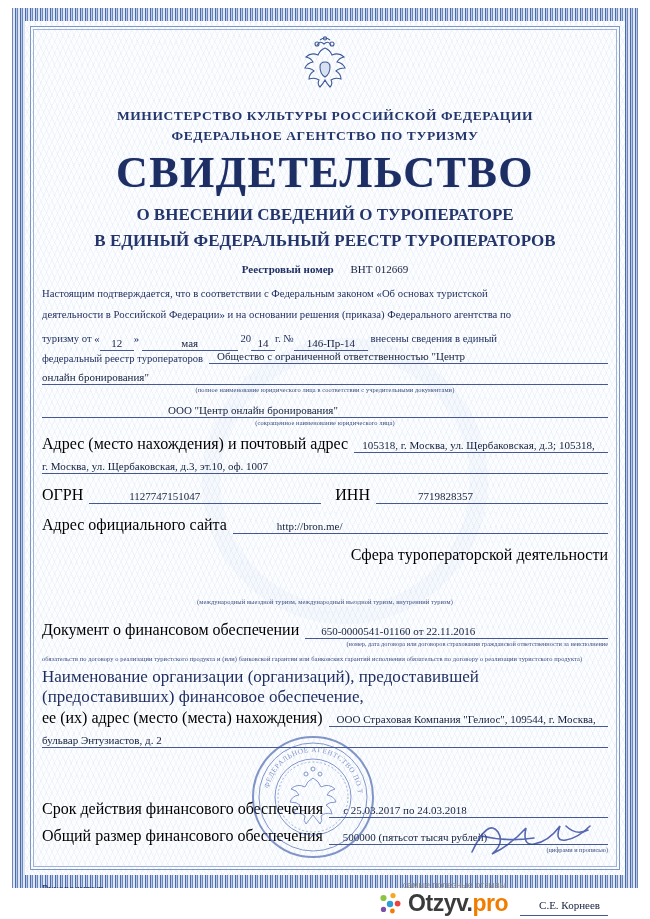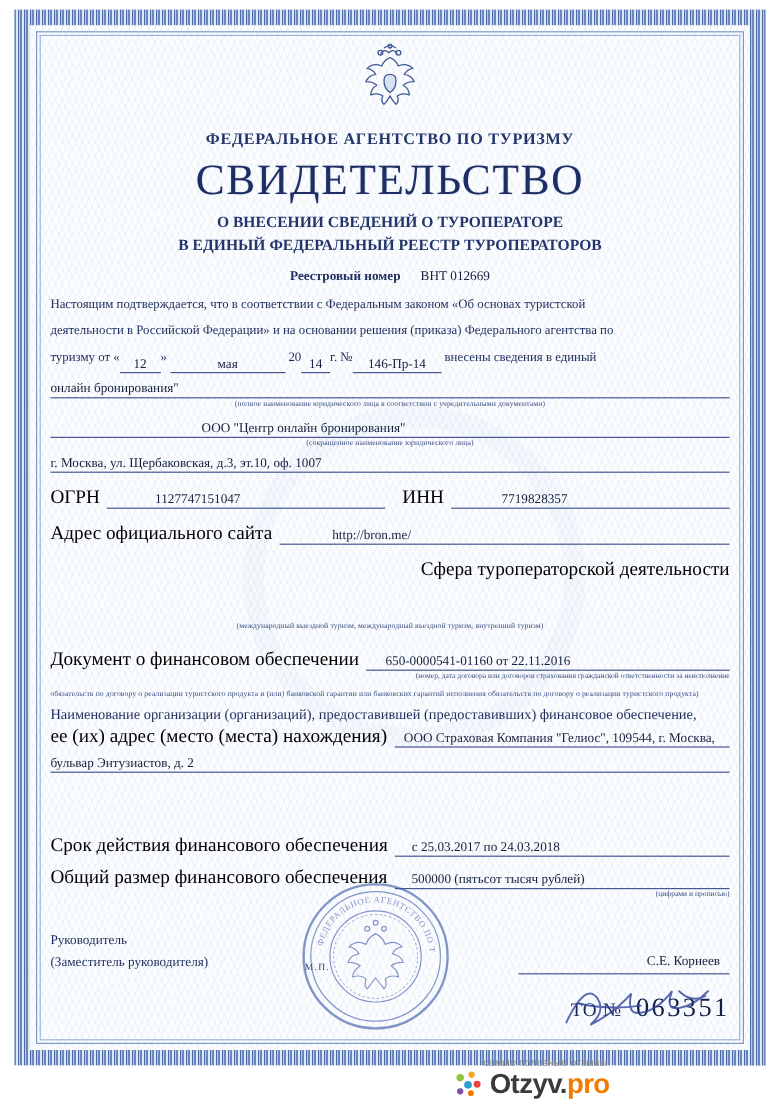--- a/index.html
+++ b/index.html
@@ -112,31 +112,31 @@
     font-size: 13.5px;
     letter-spacing: 0.6px;
     font-weight: bold;
     margin-top: 6px;
     line-height: 1.45;
     font-variant: small-caps;
   }
   .bigtitle {
     text-align: center;
     color: #1c2e63;
-    font-weight: normal;
-    font-size: 36px;
+    font-weight: bold;
+    font-size: 44px;
     letter-spacing: 1.5px;
     margin-top: 6px;
     line-height: 1;
     text-shadow: 0 0 1px rgba(40,60,120,0.35);
   }
   .subtitle {
     text-align: center;
     color: #23356b;
-    font-size: 13px;
+    font-size: 17px;
     font-weight: bold;
     margin-top: 7px;
     line-height: 1.5;
   }
   .regnum-row {
     text-align: center;
     font-size: 11px;
     color: #1f2f60;
     margin-top: 10px;
   }
@@ -348,20 +348,21 @@
             <circle cx="29" cy="2.4" r="1.6"></circle>
 
             <path d="M29 12 q-5 2-7 7 q-7-3-12 2 q5 1 7 5 q-6 1-8 6 q6 0 9 3 q-5 3-5 8 q6-2 10 1 q-2 4 1 7 q3-3 5-7 q2 4 5 7 q3-3 1-7 q4-3 10-1 q0-5-5-8 q3-3 9-3 q-2-5-8-6 q2-4 7-5 q-5-5-12-2 q-2-5-7-7 z"></path>
 
             <path d="M29 26 q5 0 5 5 q0 7-5 10 q-5-3-5-10 q0-5 5-5 z" fill="#d8e1f2"></path>
           </g>
         </svg>
       </div>
 
       <div class="ministry">
+        <div>МИНИСТЕРСТВО КУЛЬТУРЫ РОССИЙСКОЙ ФЕДЕРАЦИИ</div>
         <div>ФЕДЕРАЛЬНОЕ АГЕНТСТВО ПО ТУРИЗМУ</div>
       </div>
 
       <div class="bigtitle">СВИДЕТЕЛЬСТВО</div>
 
       <div class="subtitle">
         <div>О ВНЕСЕНИИ СВЕДЕНИЙ О ТУРОПЕРАТОРЕ</div>
         <div>В ЕДИНЫЙ ФЕДЕРАЛЬНЫЙ РЕЕСТР ТУРОПЕРАТОРОВ</div>
       </div>
 
@@ -374,30 +375,42 @@
         <div style="line-height:1.9;">Настоящим подтверждается, что в соответствии с Федеральным законом «Об основах туристской</div>
         <div style="line-height:2.2;">деятельности в Российской Федерации» и на основании решения (приказа) Федерального агентства по</div>
         <div style="line-height:2.2; white-space:nowrap;">
           <span>туризму от «</span><span class="u-line fill" style="width:34px;">12</span><span>»</span>
           <span class="u-line fill" style="width:96px;">мая</span>
           <span>20</span><span class="u-line fill" style="width:24px;">14</span><span>г.  №</span><span class="u-line fill" style="width:74px;">146-Пр-14</span>
           <span>внесены сведения в единый</span>
         </div>
       </div>
 
+      <div class="flex" style="margin-top:-4px;">
+        <span style="font-size:10.6px;color:#1d2c5c;white-space:nowrap;">федеральный реестр туроператоров</span>
+        <span class="fline" style="height:16px;">
+            <span>Общество с ограниченной ответственностью "Центр</span>
+          </span>
+      </div>
       <div style="border-bottom:1px solid #46588f;height:16px;position:relative;margin-top:4px;">
         <span style="position:absolute;left:0;bottom:1px;font-size:11px;color:#14203d;">онлайн бронирования"</span>
       </div>
       <div class="tiny">(полное наименование юридического лица в соответствии с учредительными документами)</div>
 
       <div style="border-bottom:1px solid #46588f;height:17px;position:relative;margin-top:7px;">
         <span style="position:absolute;left:126px;bottom:1px;font-size:11px;color:#14203d;">ООО "Центр онлайн бронирования"</span>
       </div>
       <div class="tiny">(сокращенное наименование юридического лица)</div>
 
+      <div class="flex" style="margin-top:9px;">
+        <span class="flabel">Адрес (место нахождения) и почтовый адрес</span>
+        <span class="fline" style="height:16px;">
+            <span>105318, г. Москва, ул. Щербаковская, д.3; 105318,</span>
+          </span>
+      </div>
       <div style="border-bottom:1px solid #46588f;height:17px;position:relative;margin-top:3px;">
         <span style="position:absolute;left:0;bottom:1px;font-size:11px;color:#14203d;text-align:center;">г. Москва, ул. Щербаковская, д.3, эт.10, оф. 1007</span>
       </div>
 
       <div class="flex" style="margin-top:12px;">
         <span class="flabel">ОГРН</span>
         <span class="fline" style="height:16px;max-width:245px;">
             <span style="left:40px;">1127747151047</span>
           </span>
         <span class="flabel" style="margin-left:14px;">ИНН</span>
@@ -420,21 +433,21 @@
 
       <div class="flex" style="margin-top:16px;">
         <span class="flabel">Документ о финансовом обеспечении</span>
         <span class="fline" style="height:16px;">
             <span style="left:16px;">650-0000541-01160 от 22.11.2016</span>
           </span>
       </div>
       <div class="tiny-r">(номер, дата договора или договоров страхования гражданской ответственности за неисполнение</div>
       <div class="tiny-l" style="margin-top:8px;">обязательств по договору о реализации туристского продукта и (или) банковской гарантии или банковских гарантий исполнения обязательств по договору о реализации туристского продукта)</div>
 
-      <div style="font-size:12px;color:#1d2c5c;margin-top:4px;">Наименование организации (организаций), предоставившей (предоставивших) финансовое обеспечение,</div>
+      <div style="font-size:17px;color:#1d2c5c;margin-top:4px;">Наименование организации (организаций), предоставившей (предоставивших) финансовое обеспечение,</div>
       <div class="flex" style="margin-top:2px;">
         <span class="flabel">ее (их) адрес (место (места) нахождения)</span>
         <span class="fline" style="height:16px;">
             <span style="left:8px;">ООО Страховая Компания "Гелиос", 109544, г. Москва,</span>
           </span>
       </div>
       <div style="border-bottom:1px solid #46588f;height:17px;position:relative;margin-top:3px;">
         <span style="position:absolute;left:0;bottom:1px;font-size:11px;color:#14203d;">бульвар Энтузиастов, д. 2</span>
       </div>
 

